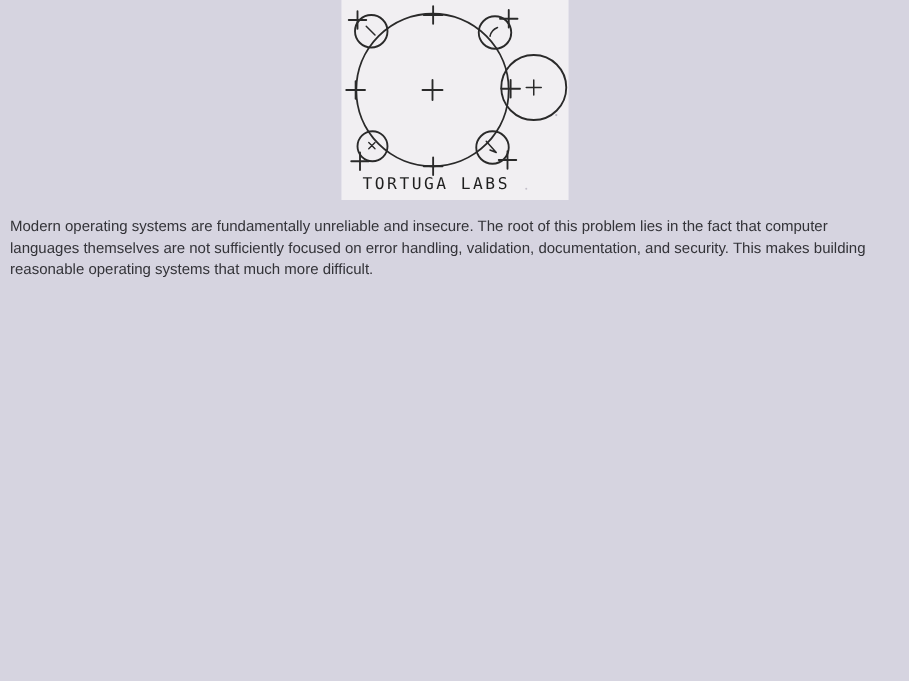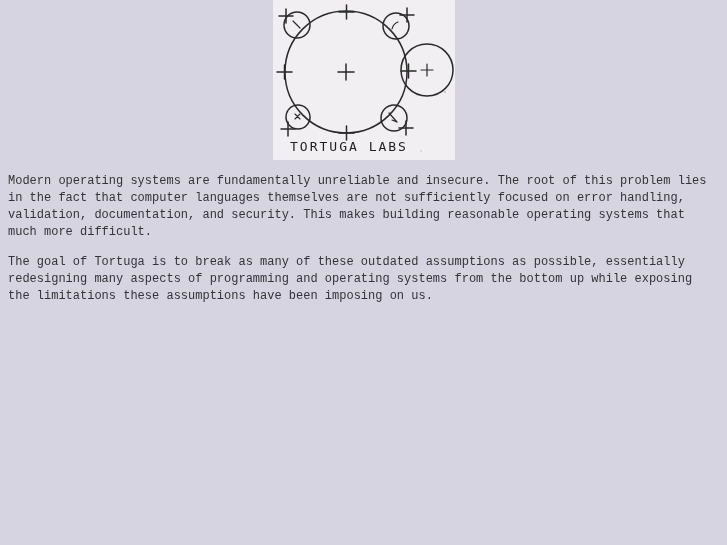--- a/index.html
+++ b/index.html
@@ -19,21 +19,20 @@
   .logo-wrap {
     width: 182px;
     margin: 0 auto;
     text-align: right;
   }
   .logo-wrap svg {
     display: block;
   }
   .content {
     margin: 2px 8px;
-    font-family: Liberation Mono, monospace;
   }
   .content p {
     margin: 13px 0;
   }
   .logo-caption-text {
     font-family: "DejaVu Sans Mono", monospace;
     font-size: 13px;
     letter-spacing: 2px;
     fill: #1f1f1f;
   }
@@ -78,16 +77,15 @@
 
       <circle cx="172" cy="92" r="0.9" fill="#b9b5c0"></circle>
       <circle cx="148" cy="151" r="0.8" fill="#c3bfca"></circle>
 
       <text x="76" y="151" text-anchor="middle" class="logo-caption-text">TORTUGA LABS</text>
     </svg>
   </div>
 
   <div class="content">
     <p>Modern operating systems are fundamentally unreliable and insecure. The root of this problem lies in the fact that computer languages themselves are not sufficiently focused on error handling, validation, documentation, and security. This makes building reasonable operating systems that much more difficult.</p>
-    <p>The goal of Tortuga is to break as many of these outdated assumptions as possible, essentially redesigning many aspects of programming and operating systems from the bottom up while exposing the limitations these assumptions have been imposing on us.</p>
   </div>
 
 </div>
 
 </body></html>

